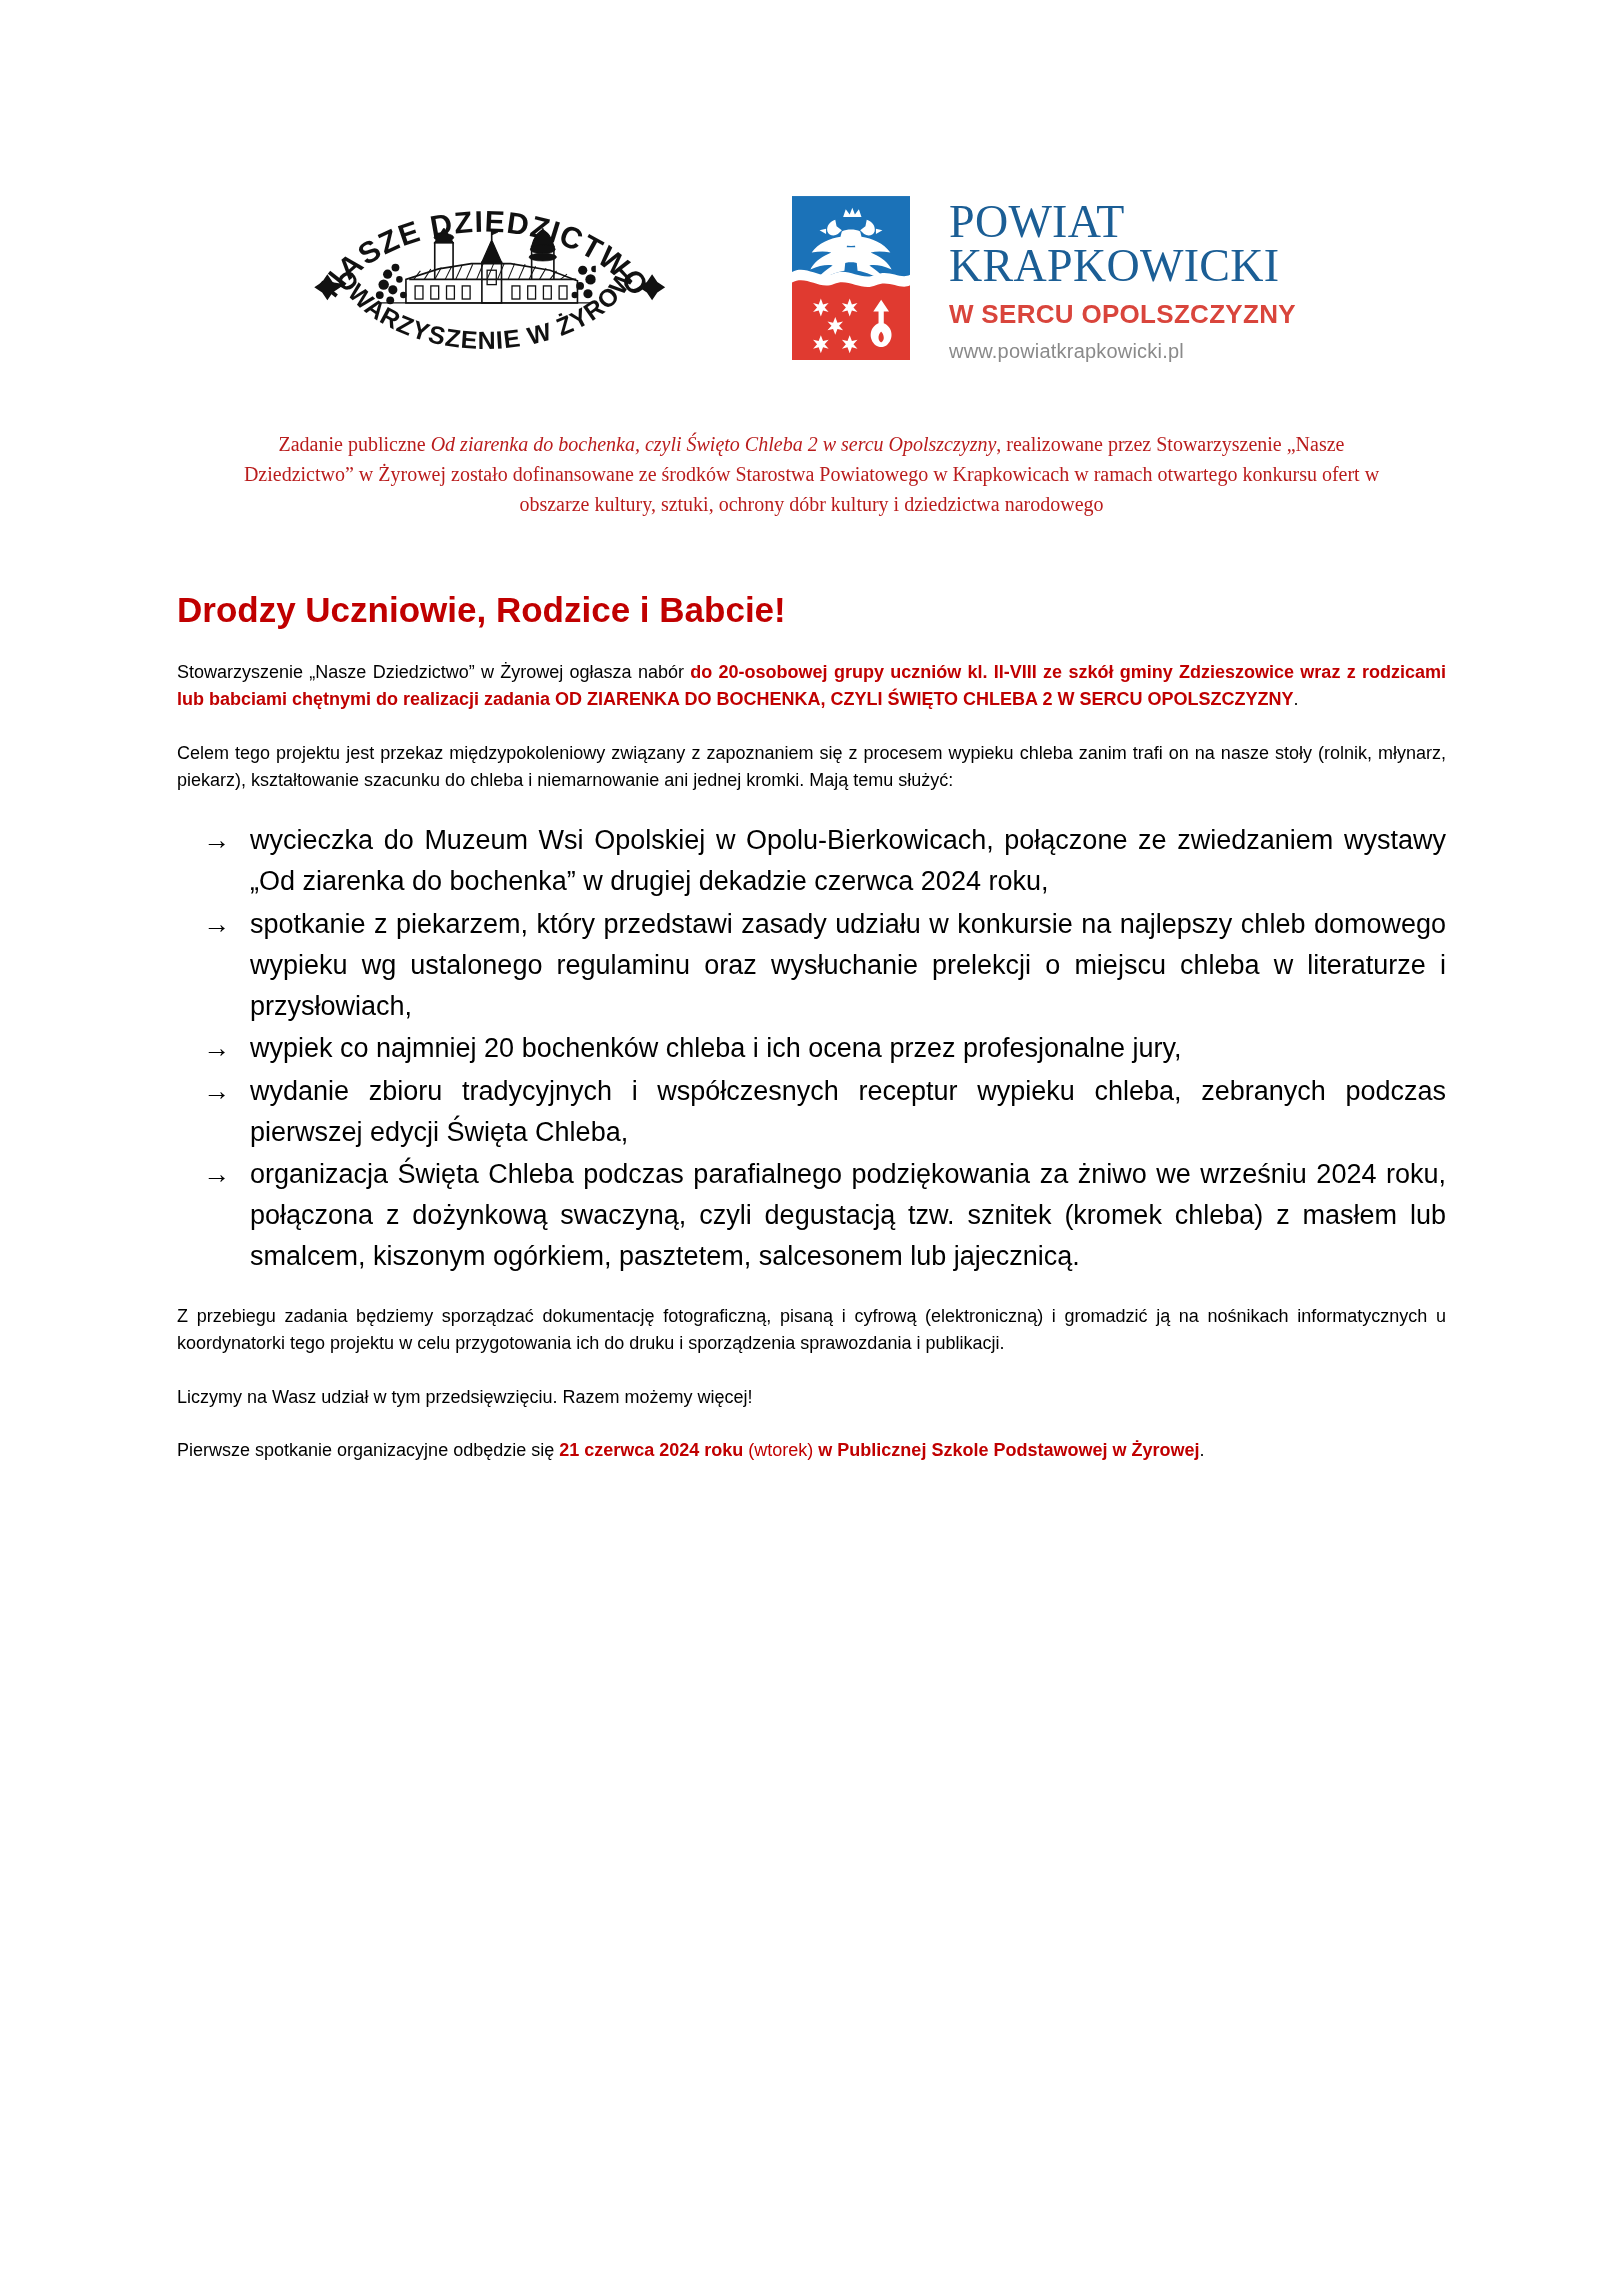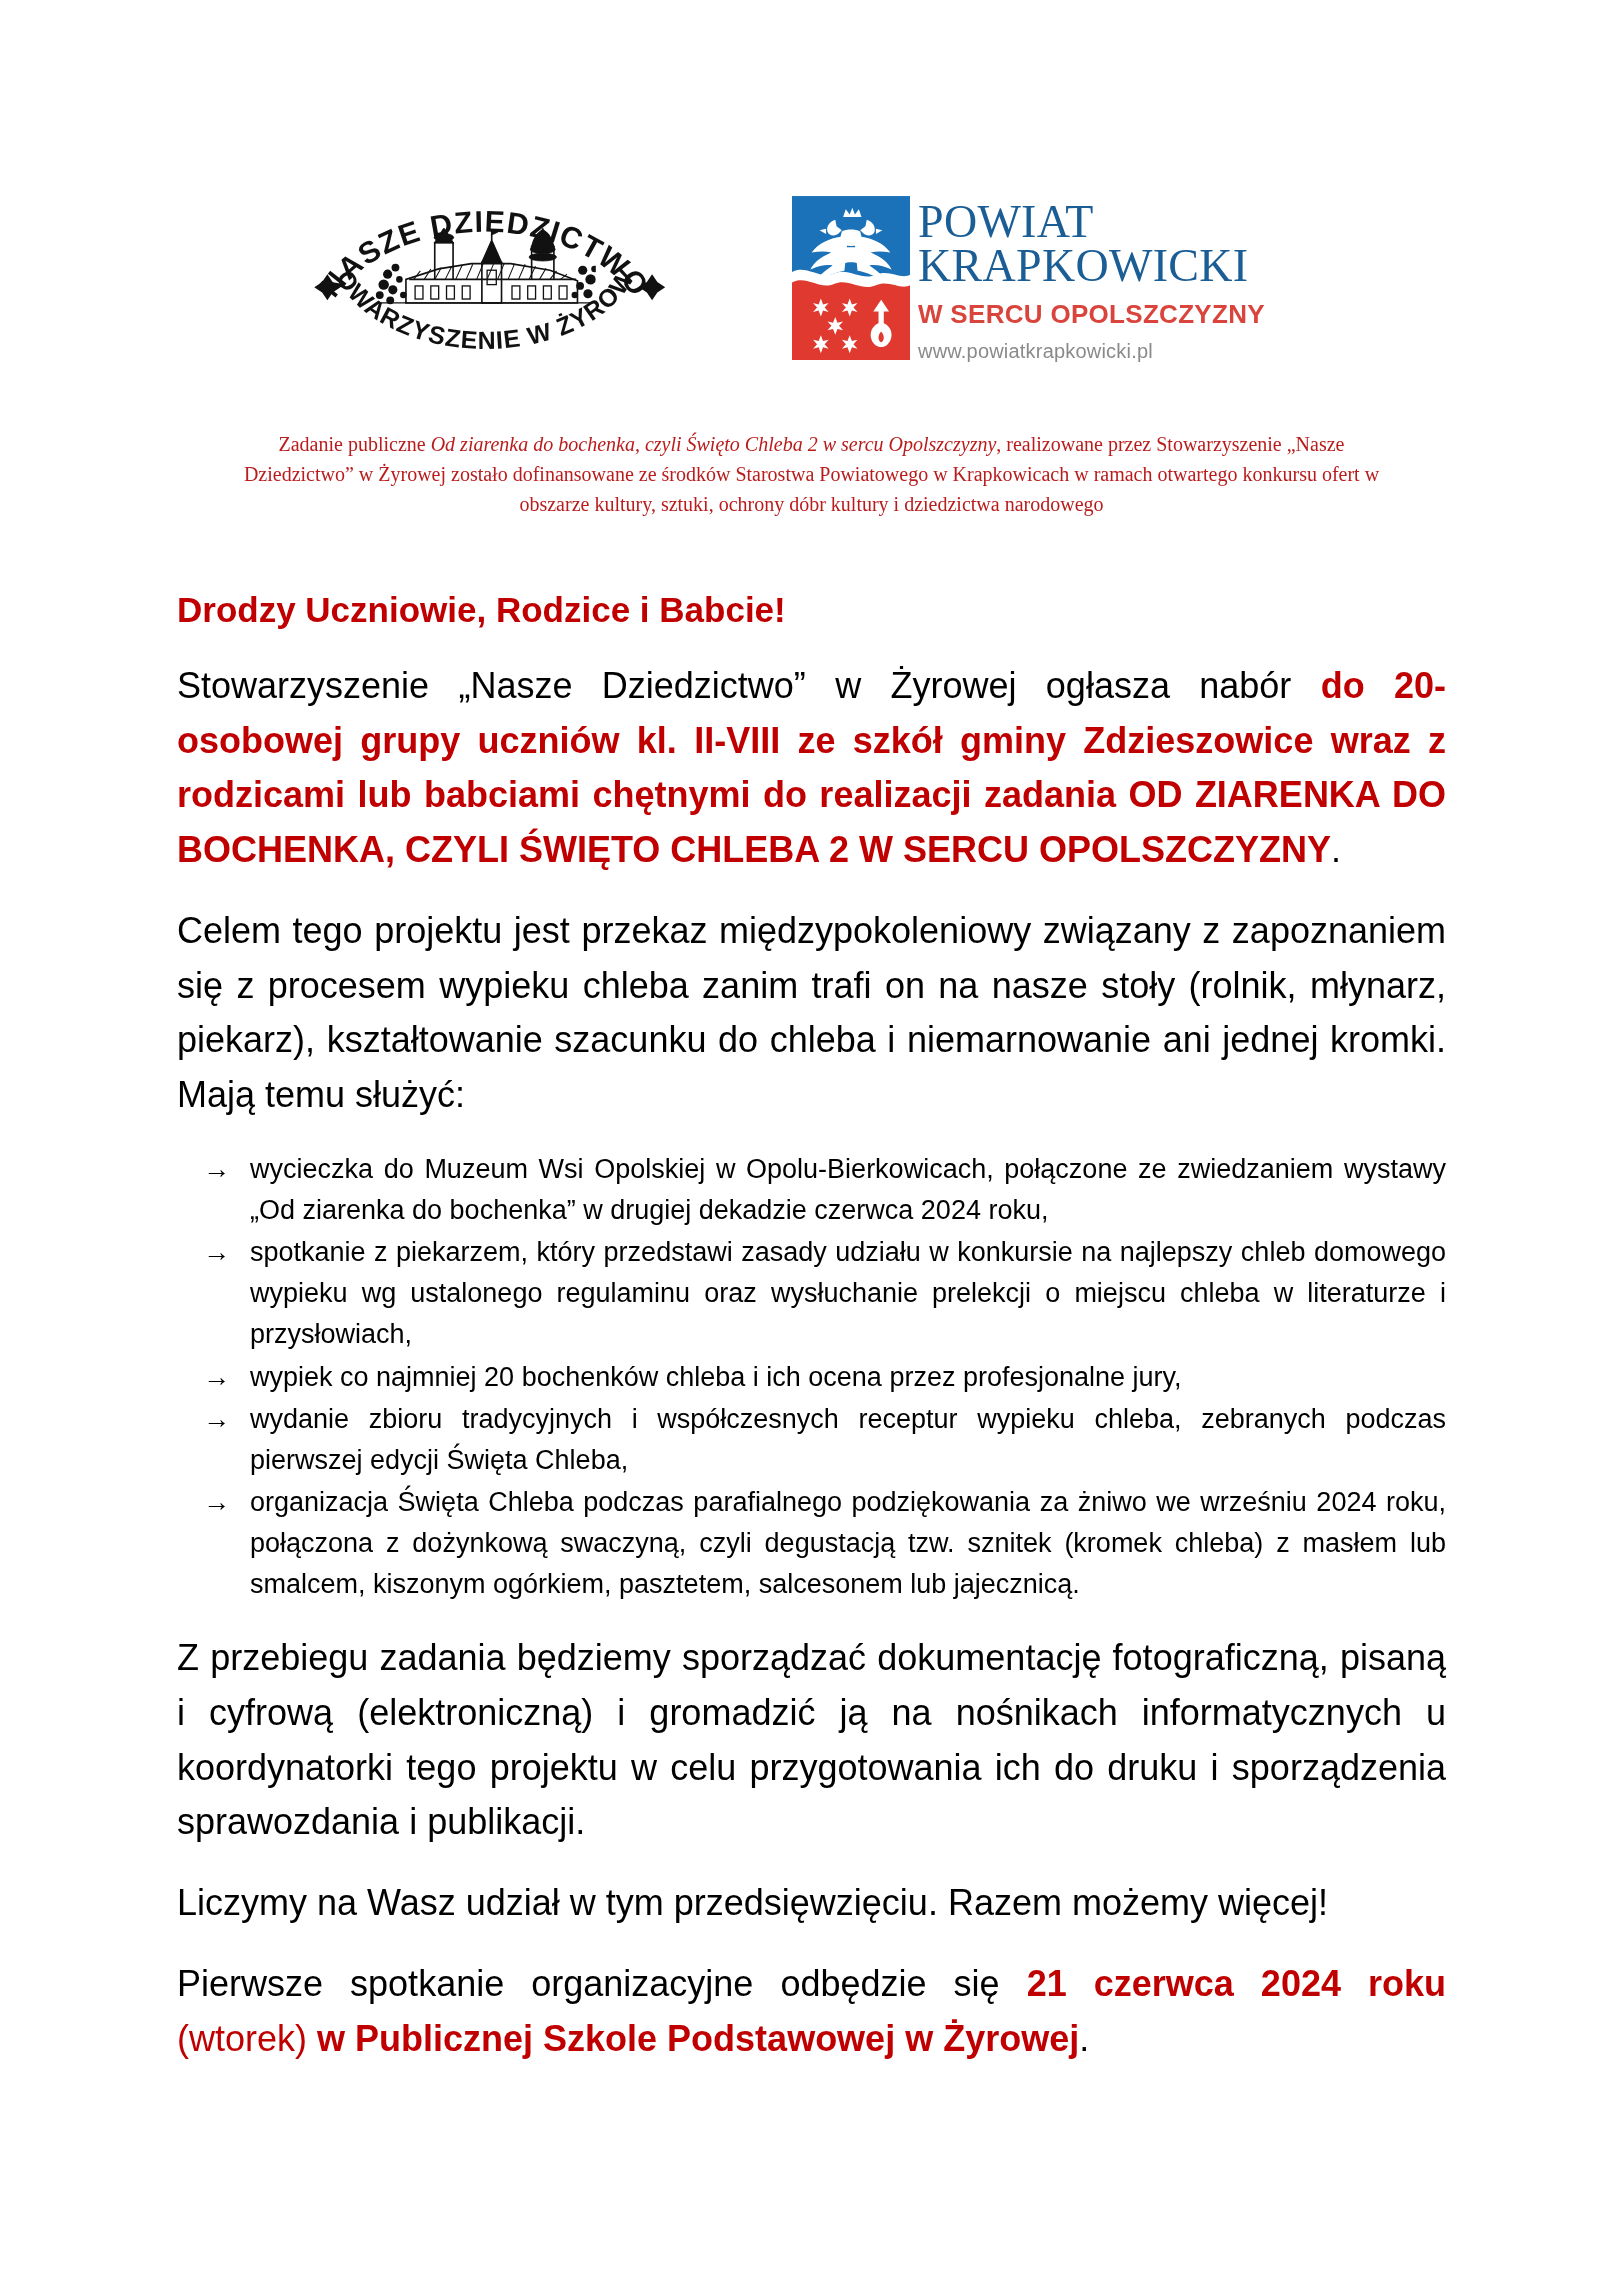--- a/index.html
+++ b/index.html
@@ -43,21 +43,21 @@
     width: 419px;
     height: 236px;
     flex: 0 0 auto;
   }
   .stamp svg { display: block; width: 419px; height: 236px; }
 
   
   .powiat {
     display: flex;
     align-items: flex-start;
-    gap: 8px;
+    gap: 39px;
     flex: 0 0 auto;
     padding-bottom: 5.2px;
   }
   .crest {
     width: 118px;
     height: 164px;
     flex: 0 0 auto;
   }
   .crest svg { display: block; width: 118px; height: 164px; }
   .powiat-text { padding-top: 3.9px; }
@@ -98,21 +98,21 @@
   }
   .funding i { font-style: italic; }
 
   
   .body-wrap {
     margin: 0 auto;
     width: 1269px;
     padding-top: 71px;
   }
   .p {
-    font-size: 36px;
+    font-size: 18px;
     line-height: 1.52;
     text-align: justify;
     margin: 0 0 26px 0;
     color: #000;
     hyphens: none;
   }
   .p:last-child { margin-bottom: 0; }
 
   .heading {
     font-size: 35px;

